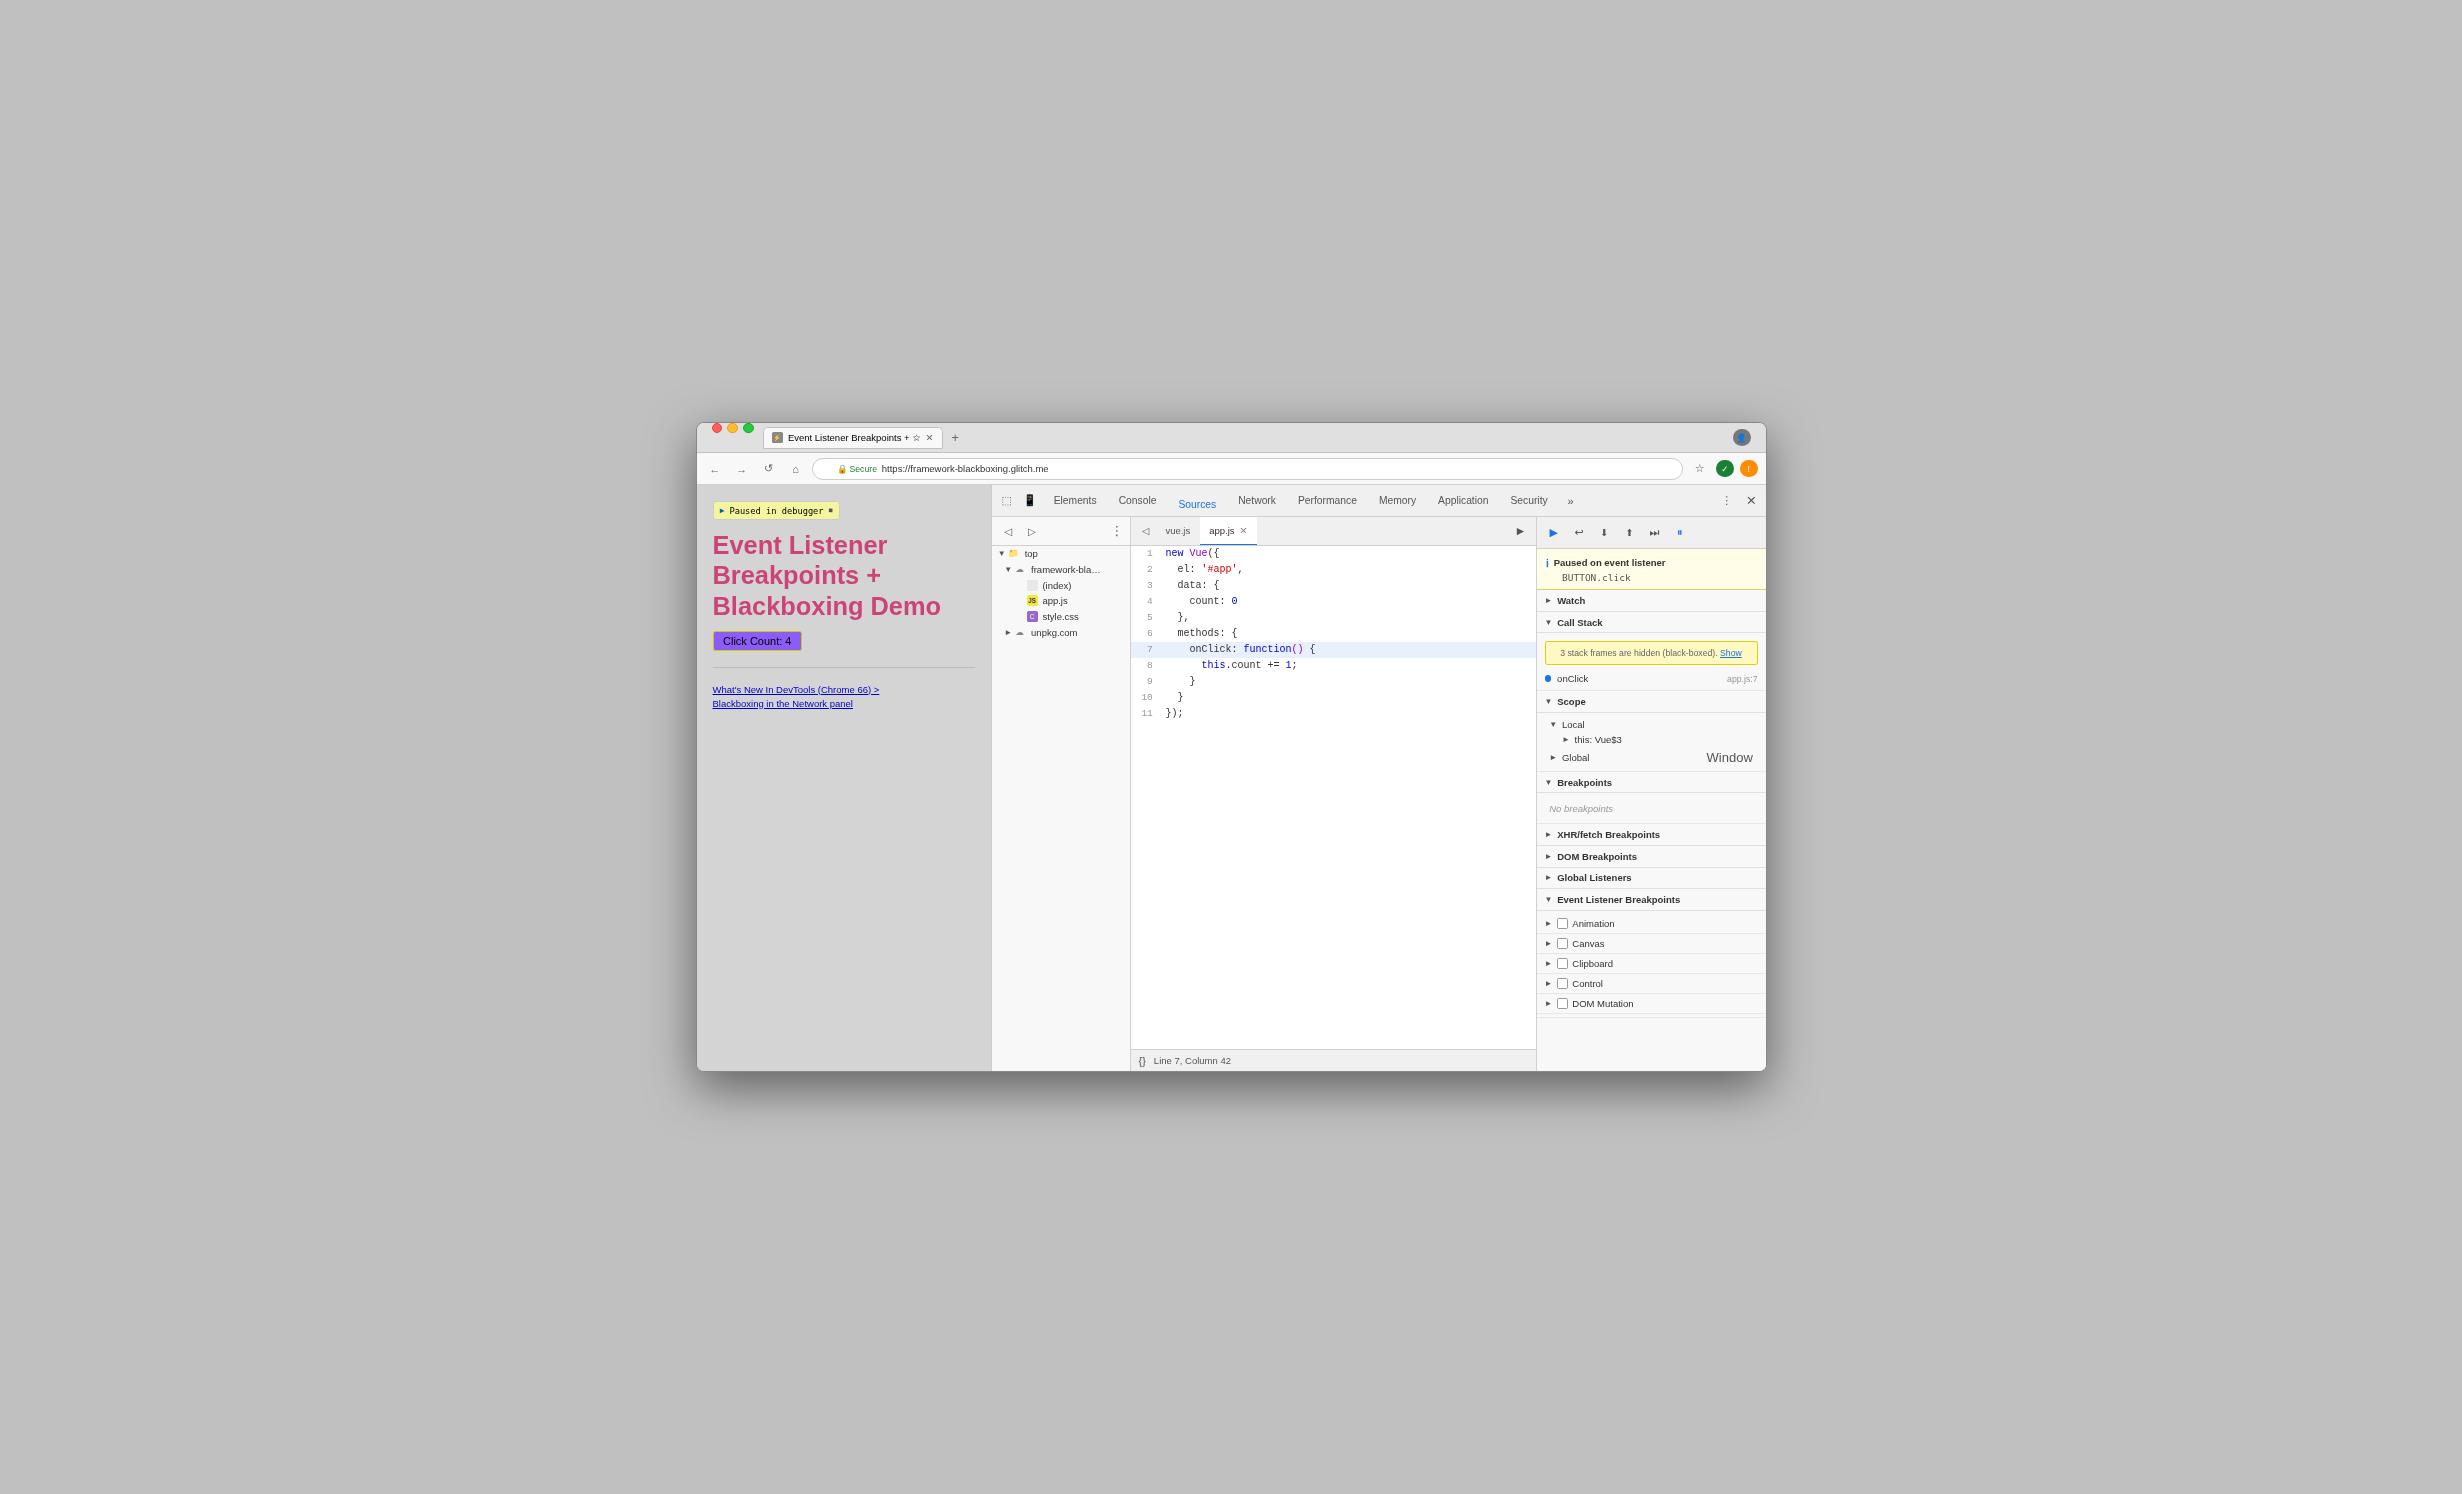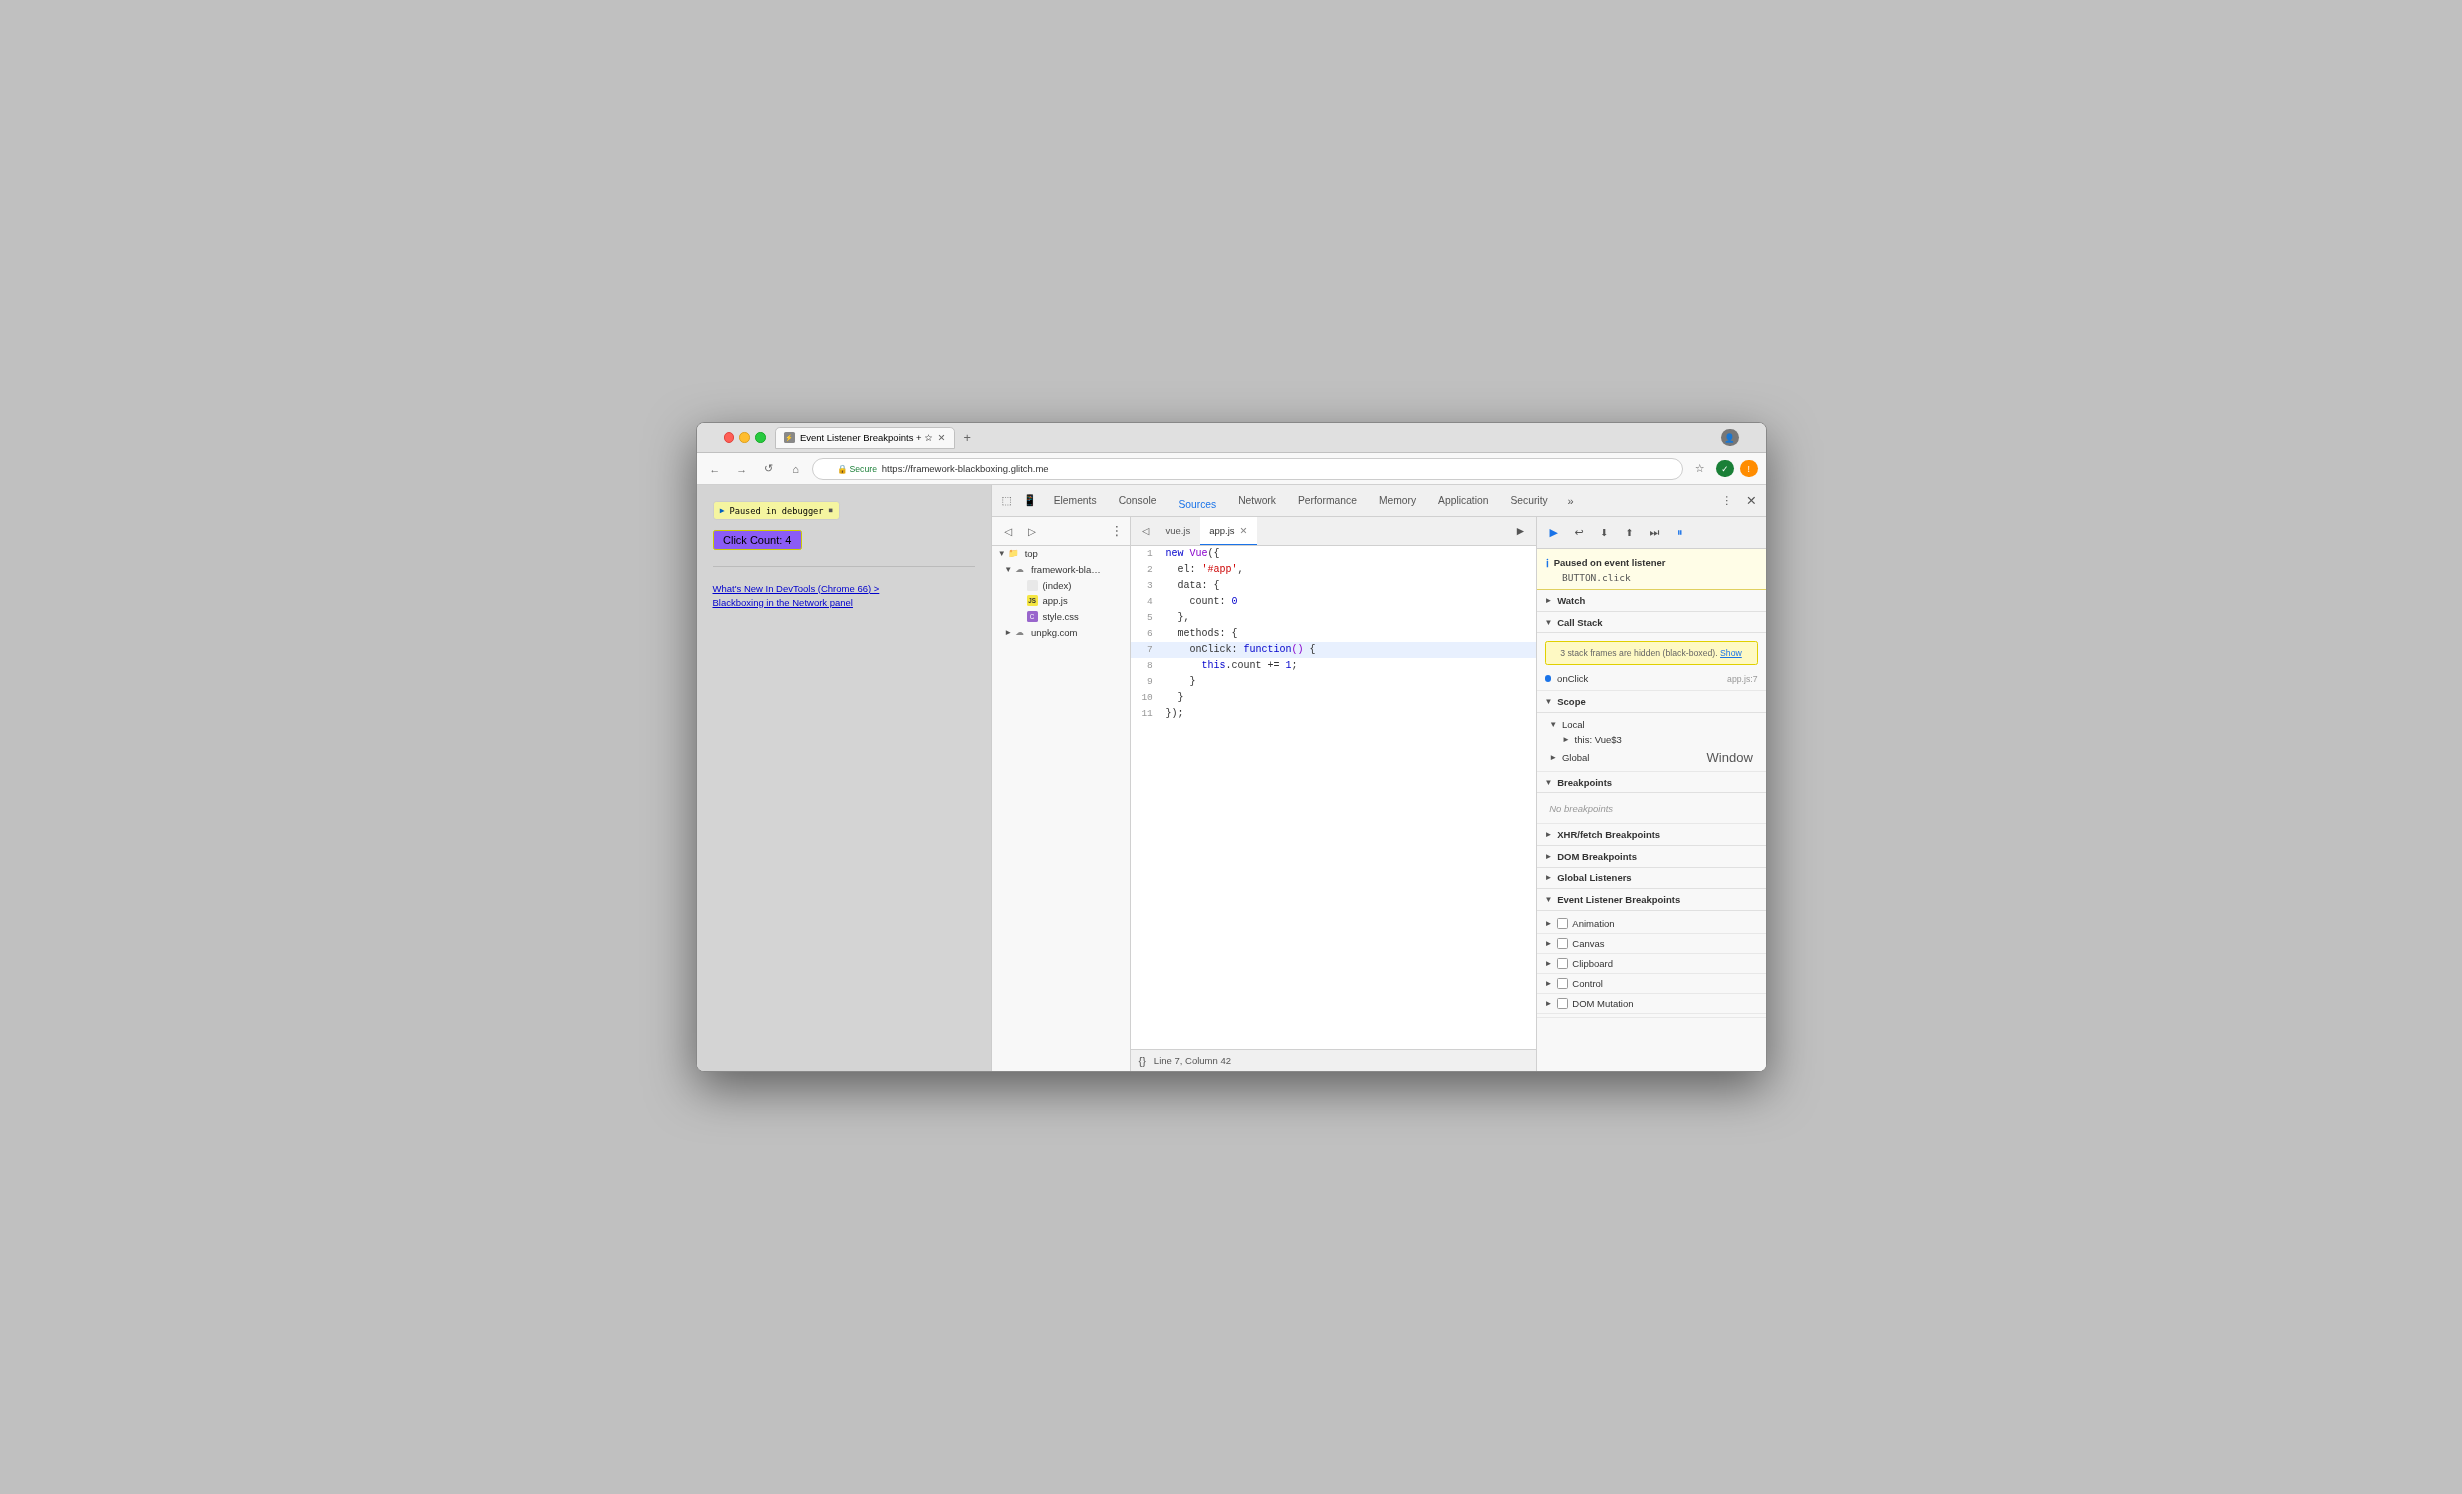--- a/index.html
+++ b/index.html
@@ -15,22 +15,21 @@
       flex-direction: column;
       overflow: hidden;
       border: 0.8px solid #888;
     }
 
     
     .title-bar {
       background: #e0e0e0;
       height: 30px;
       display: flex;
-      align-items: center;
-      padding: 0 27px;
+      padding: 0 15px;
       border-bottom: 0.8px solid #c0c0c0;
       flex-shrink: 0;
     }
     .traffic-lights { display: flex; gap: 5.6px; margin-right: 9.5px; }
     .traffic-light { width: 10.3px; height: 10.3px; border-radius: 50%; }
     .tl-close { background: #ff5f56; border: 0.8px solid #e0443e; }
     .tl-min { background: #ffbd2e; border: 0.8px solid #dea123; }
     .tl-max { background: #27c93f; border: 0.8px solid #1aab29; }
     .tab-bar { display: flex; align-items: center; gap: 3.2px; flex: 1; }
     .browser-tab {
@@ -441,20 +440,25 @@
   </div>
 
   <div class="main-area">
 
     <div class="page-content">
       <div class="paused-banner">
         <span class="paused-icon">▶</span>
         <span>Paused in debugger</span>
         <span style="color:#555; cursor:pointer;">⏹</span>
       </div>
+      <div class="page-title">
+        <div>Event Listener</div>
+        <div>Breakpoints +</div>
+        <div>Blackboxing Demo</div>
+      </div>
       <button class="click-count-btn">Click Count: 4</button>
       <div class="divider"></div>
       <div class="page-links">
         <a class="page-link">What's New In DevTools (Chrome 66) &gt;</a>
         <a class="page-link">Blackboxing in the Network panel</a>
       </div>
     </div>
 
     <div class="devtools">
 

